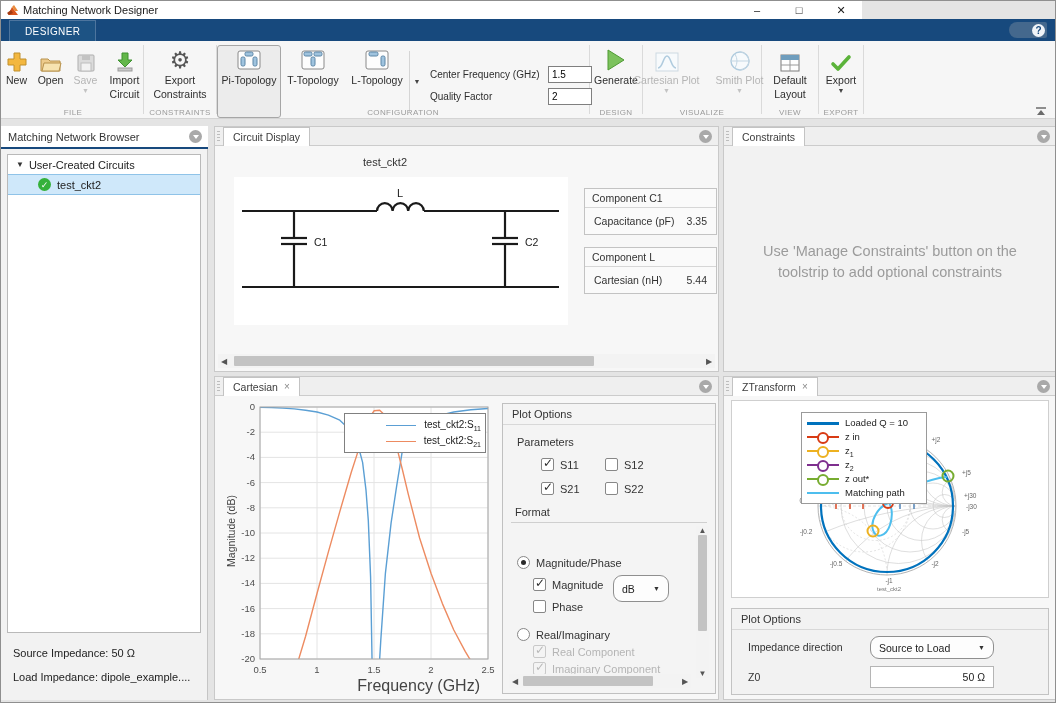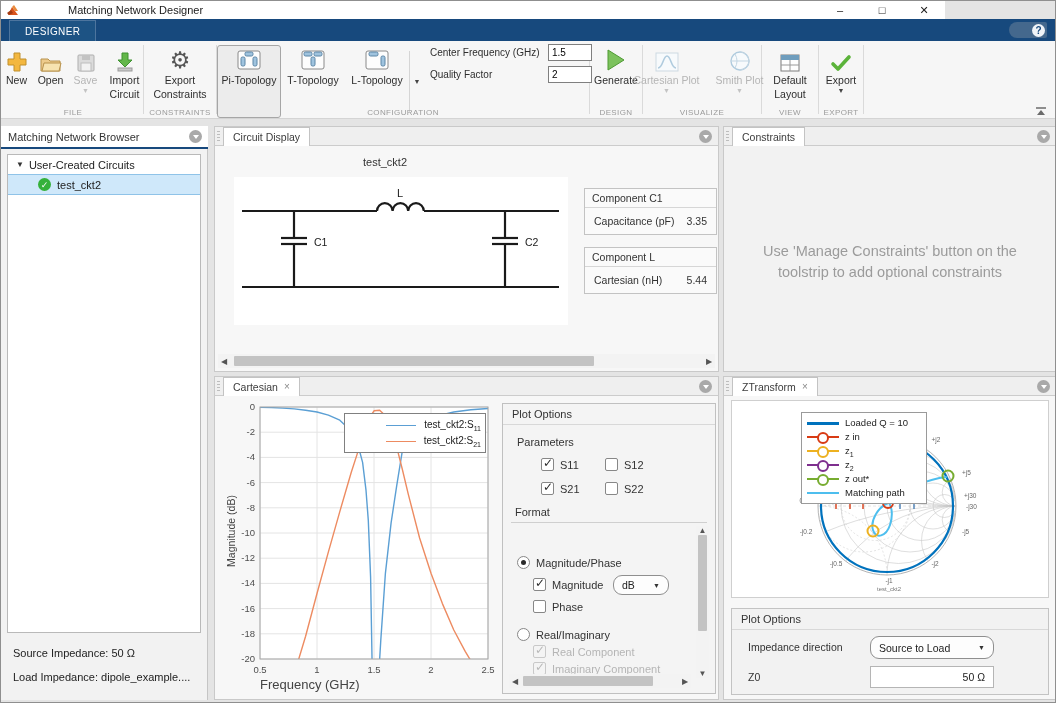--- a/index.html
+++ b/index.html
@@ -2,21 +2,21 @@
 <html><head>
 <meta charset="utf-8">
 <style>
   html,body{margin:0;padding:0;background:#bfbfbf;font-family:"Liberation Sans","DejaVu Sans",sans-serif;}
   #window{position:relative;width:1056px;height:703px;background:#e4e4e4;overflow:hidden;border:1px solid #8f8f8f;box-sizing:border-box;}
   .abs{position:absolute;}
   svg{display:block;font-family:inherit;}
   sub{font-size:7px;}
 
   
-  #titlebar{left:0;top:0;width:944px;height:18px;background:#ffffff;display:flex;align-items:center;gap:45px;}
+  #titlebar{left:0;top:0;width:861px;height:18px;background:#ffffff;display:flex;align-items:center;}
   #titlebar .ttext{font-size:11px;color:#1a1a1a;margin-left:4px;}
   .winbtns{position:absolute;right:0;top:0;height:18px;display:flex;}
   .winbtn{width:42px;height:18px;display:flex;align-items:center;justify-content:center;font-size:11px;color:#222;}
 
   
   #tabstrip{left:0;top:18px;width:1056px;height:30px;background:#17497D;}
   #designer-tab{position:absolute;left:8px;top:1px;height:20px;padding:0 15px;display:flex;align-items:center;
     background:#1d5384;border:1px solid #4d759e;border-bottom:none;color:#fff;font-size:10px;letter-spacing:.4px;}
   #helpbtn{position:absolute;right:10px;top:3px;width:38px;height:16px;background:#44688d;border-radius:8px 2px 2px 8px;
     display:flex;align-items:center;justify-content:flex-end;}
@@ -33,21 +33,21 @@
   .ricon{height:26px;display:flex;align-items:flex-end;justify-content:center;}
   .rlabel{font-size:10.5px;color:#2e2e2e;margin-top:3px;line-height:1.08;text-align:center;white-space:nowrap;}
   .rlabel.dis{color:#b5b5b5;}
   .caret{font-size:7px;color:#444;line-height:7px;margin-top:1px;}
   .caret.dis{color:#c3c3c3;}
   .gearglyph{font-size:23px;color:#565656;line-height:24px;}
   .topobtn{display:flex;flex-direction:column;align-items:center;width:62px;padding:3px 0 2px;border:1px solid transparent;border-radius:3px;}
   .topobtn.selected{background:#ececec;border-color:#a6a6a6;}
   .topolabel{font-size:10.5px;color:#2e2e2e;margin-top:3px;white-space:nowrap;}
   .topoarrow{width:14px;display:flex;align-items:center;justify-content:center;border-left:1px solid #d5d5d5;margin:6px 0;}
-  .rfields{display:flex;flex-direction:column;gap:5px;padding-top:3px;margin-left:6px;}
+  .rfields{display:flex;flex-direction:column;gap:5px;padding-top:25px;margin-left:6px;}
   .frow{display:flex;align-items:center;gap:4px;}
   .flabel{font-size:10px;color:#2e2e2e;width:114px;white-space:nowrap;}
   .finput{width:36px;height:15px;border:1px solid #7f7f7f;background:#fff;font-size:10px;font-family:inherit;padding:0 3px;}
   #collapse-strip{position:absolute;right:8px;top:106px;}
 
   
   .tabbar{position:absolute;height:20px;background:#efefef;border:1px solid #c9c9c9;border-bottom:1px solid #cccccc;box-sizing:border-box;}
   .thandle{position:absolute;left:2px;top:4px;bottom:4px;width:3px;background:repeating-linear-gradient(to bottom,#bdbdbd 0 1px,transparent 1px 3px);}
   .ptab{position:absolute;top:0px;height:19px;background:#ffffff;border:1px solid #c3c3c3;border-bottom:none;display:flex;align-items:center;
     padding:0 9px;font-size:10.5px;color:#3c3c3c;box-sizing:border-box;}
@@ -81,21 +81,21 @@
   .hthumb{height:10px;background:#c3c3c3;border-radius:1px;flex:none;}
   .vscroll{position:absolute;width:13px;background:#f3f3f3;display:flex;flex-direction:column;align-items:center;}
   .vthumb{width:9px;background:#c3c3c3;border-radius:1px;flex:none;}
 
   
   #constraints-msg{position:absolute;left:12px;right:12px;top:95px;text-align:center;font-size:14.5px;color:#9b9b9b;line-height:1.45;}
 
   
   #cart-area{position:absolute;left:1px;top:1px;width:292px;height:300px;}
   .ylabel{position:absolute;left:-50px;top:128px;width:130px;text-align:center;transform:rotate(-90deg);font-size:10.5px;color:#444;}
-  .xlabel{position:absolute;left:44px;top:280px;width:228px;text-align:left;font-size:13px;color:#444;}
+  .xlabel{position:absolute;left:36px;top:280px;width:228px;text-align:right;font-size:16px;color:#444;}
   .plegend{position:absolute;left:128px;top:16px;width:142px;background:#fff;border:1px solid #808080;box-sizing:border-box;padding:3px 4px;}
   .plrow{display:flex;align-items:center;height:16px;gap:6px;justify-content:flex-end;}
   .plline{width:30px;height:0;border-top:1.6px solid;flex:none;margin-right:2px;}
   .pltext{font-size:10px;color:#222;white-space:nowrap;}
 
   
   #plotopts{position:absolute;left:287px;top:7px;width:214px;height:291px;background:#f4f4f4;border:1px solid #c0c0c0;box-sizing:border-box;}
   .poheader{height:20px;display:flex;align-items:center;padding-left:9px;font-size:11px;color:#333;border-bottom:1px solid #d8d8d8;}
   .polabel{position:absolute;font-size:11px;color:#333;}
   .cbrow{position:absolute;display:flex;align-items:center;gap:6px;font-size:11px;color:#333;}
@@ -512,21 +512,21 @@
       <div class="formathr" style="top:118px"></div>
 
       <div class="cbrow" style="left:14px;top:152px">
         <span class="radio on"></span>
         <span>Magnitude/Phase</span>
       </div>
       <div class="cbrow" style="left:30px;top:174px">
         <span class="cb on"></span>
         <span>Magnitude</span>
       </div>
-      <div class="dropdown" style="position:absolute;left:110px;top:171px;width:56px;height:20px;">
+      <div class="dropdown" style="position:absolute;left:110px;top:171px;width:56px;height:27px;">
         <span>dB</span>
         <span style="font-size:7px;color:#333">▼</span>
       </div>
       <div class="cbrow" style="left:30px;top:196px">
         <span class="cb"></span>
         <span>Phase</span>
       </div>
       <div class="cbrow" style="left:14px;top:224px">
         <span class="radio"></span>
         <span>Real/Imaginary</span>

